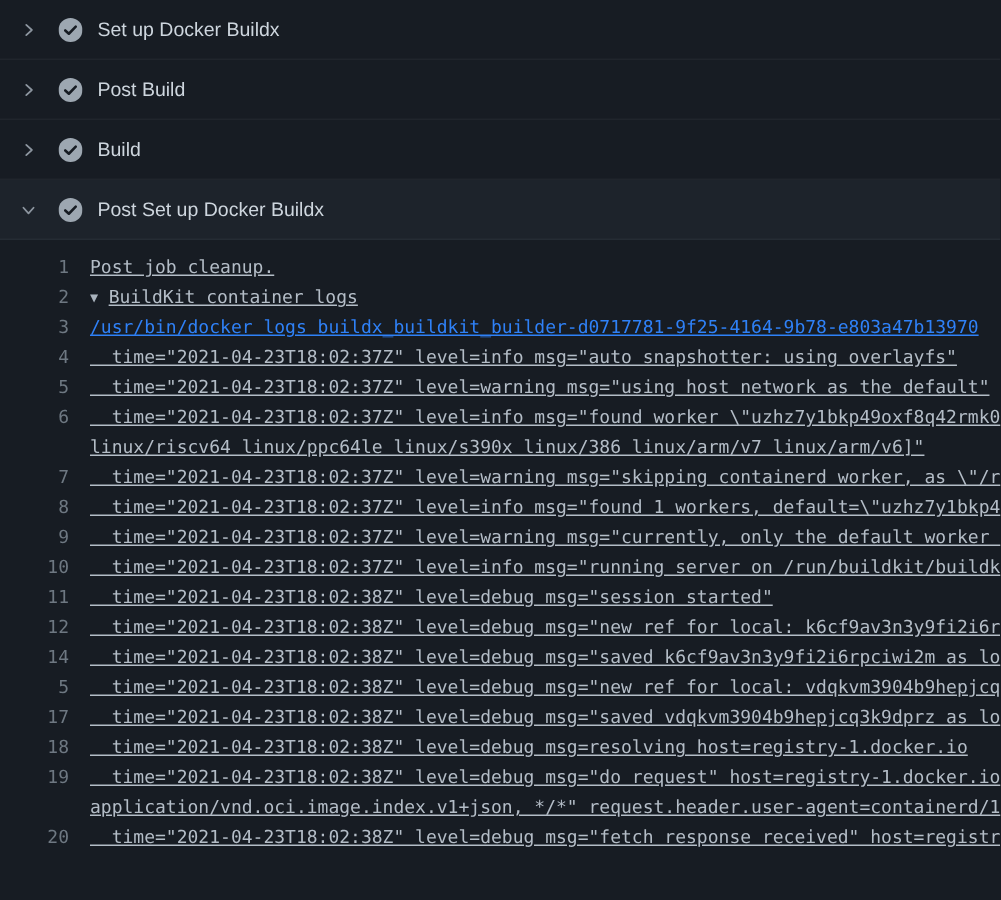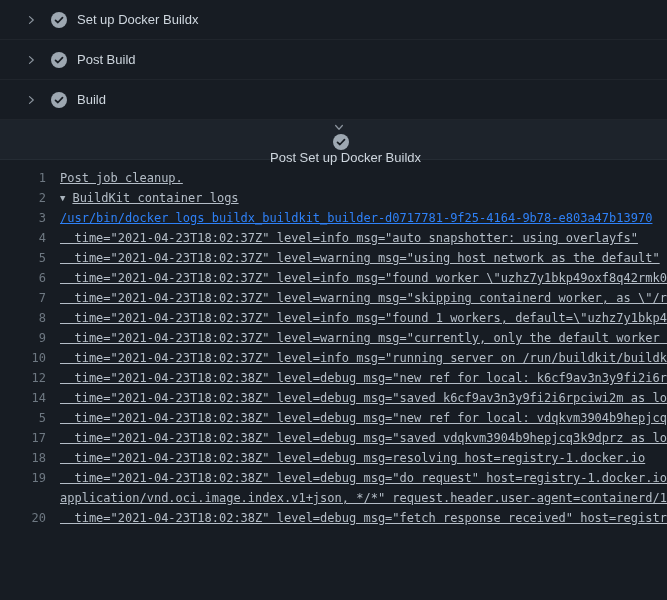--- a/index.html
+++ b/index.html
@@ -8,25 +8,25 @@
     background: var(--bg, #171c23);
     font-family: "Liberation Sans", sans-serif;
   }
   .viewer { width: 667px; height: 600px; overflow: hidden; }
 
   
   .step {
     height: 40px;
     display: flex;
     align-items: center;
-    padding-left: 24px;
+    padding-left: 12px;
     cursor: pointer;
     border-bottom: 1px solid rgba(240,246,252,0.045);
   }
-  .step.expanded { background: var(--active-bg, #1d232b); flex-direction: column; }
+  .step.expanded { background: var(--active-bg, #1d232b); }
   .chev {
     width: 14px; height: 14px; flex: 0 0 14px;
     display: flex; align-items: center; justify-content: center;
     color: #8b949e; margin-right: 13px;
   }
   .chev svg { display: block; }
   .step.expanded .chev svg { transform: rotate(90deg); }
   .check {
     width: 16px; height: 16px; flex: 0 0 16px;
     margin-right: 10px; display: flex; align-items: center;
@@ -150,36 +150,44 @@
   </div>
       <div class="log-row plain">
     <span class="ln">5</span>
     <span class="lt">  time="2021-04-23T18:02:37Z" level=warning msg="using host network as the default"</span>
   </div>
       <div class="log-row plain">
     <span class="ln">6</span>
     <span class="lt">  time="2021-04-23T18:02:37Z" level=info msg="found worker \"uzhz7y1bkp49oxf8q42rmk0xj</span>
   </div>
       <div class="log-row plain">
+    <span class="ln"></span>
+    <span class="lt">linux/riscv64 linux/ppc64le linux/s390x linux/386 linux/arm/v7 linux/arm/v6]"</span>
+  </div>
+      <div class="log-row plain">
     <span class="ln">7</span>
     <span class="lt">  time="2021-04-23T18:02:37Z" level=warning msg="skipping containerd worker, as \"/run</span>
   </div>
       <div class="log-row plain">
     <span class="ln">8</span>
     <span class="lt">  time="2021-04-23T18:02:37Z" level=info msg="found 1 workers, default=\"uzhz7y1bkp49o</span>
   </div>
       <div class="log-row plain">
     <span class="ln">9</span>
     <span class="lt">  time="2021-04-23T18:02:37Z" level=warning msg="currently, only the default worker ca</span>
   </div>
       <div class="log-row plain">
     <span class="ln">10</span>
     <span class="lt">  time="2021-04-23T18:02:37Z" level=info msg="running server on /run/buildkit/buildkit</span>
   </div>
       <div class="log-row plain">
+    <span class="ln">11</span>
+    <span class="lt">  time="2021-04-23T18:02:38Z" level=debug msg="session started"</span>
+  </div>
+      <div class="log-row plain">
     <span class="ln">12</span>
     <span class="lt">  time="2021-04-23T18:02:38Z" level=debug msg="new ref for local: k6cf9av3n3y9fi2i6rpc</span>
   </div>
       <div class="log-row plain">
     <span class="ln">14</span>
     <span class="lt">  time="2021-04-23T18:02:38Z" level=debug msg="saved k6cf9av3n3y9fi2i6rpciwi2m as loca</span>
   </div>
       <div class="log-row plain">
     <span class="ln">5</span>
     <span class="lt">  time="2021-04-23T18:02:38Z" level=debug msg="new ref for local: vdqkvm3904b9hepjcq3k</span>

